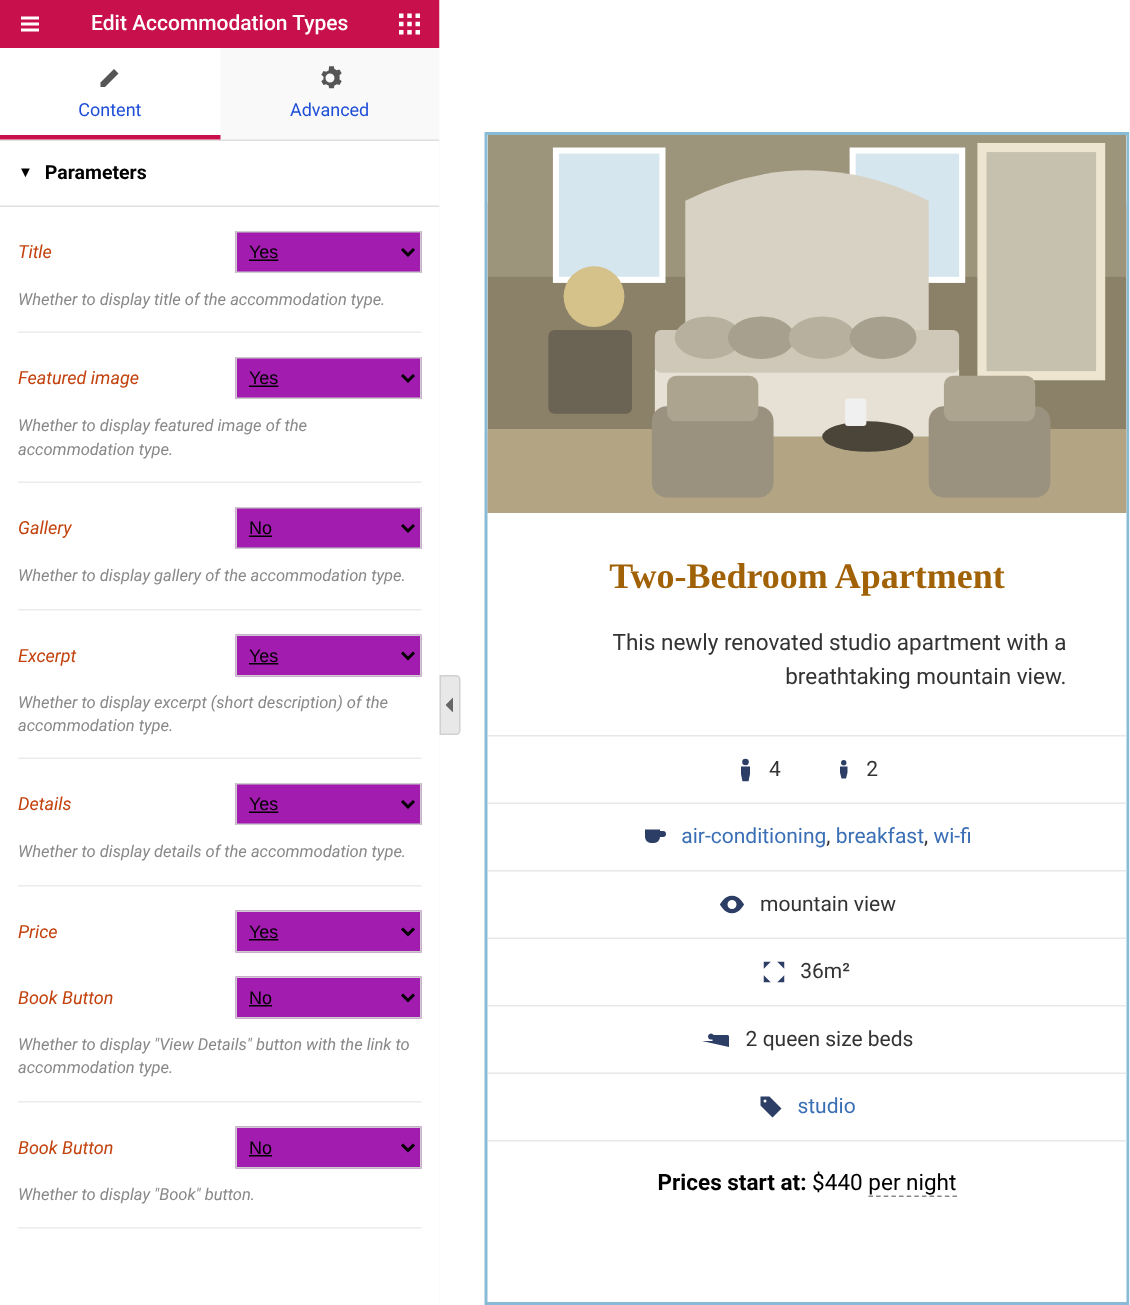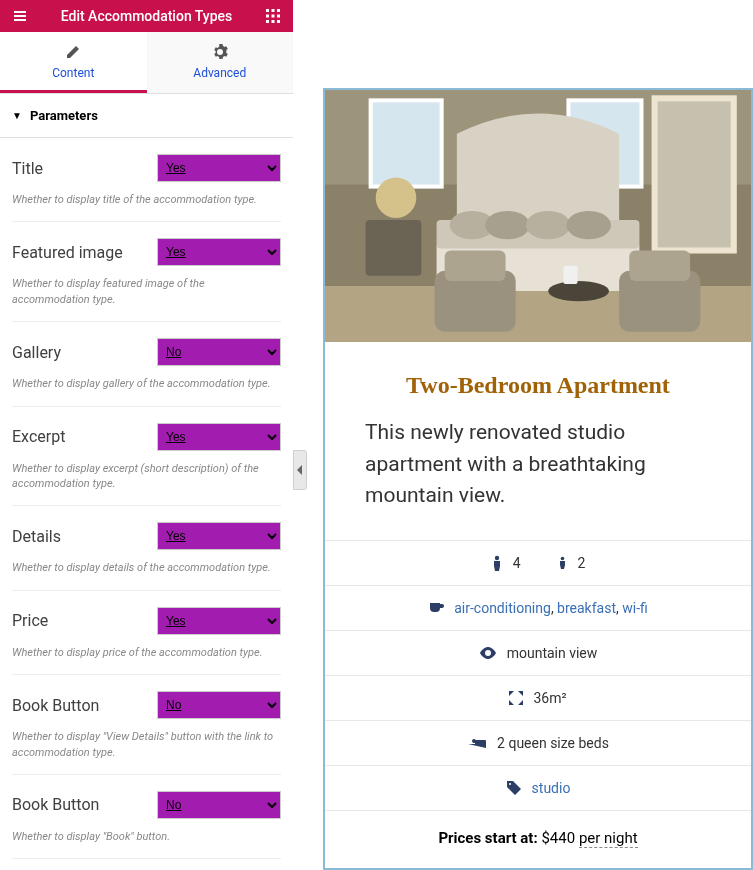--- a/index.html
+++ b/index.html
@@ -11,30 +11,30 @@
 .header .grid-btn { width: 24px; display: flex; align-items: center; justify-content: center; cursor: pointer; }
 .tabs { display: flex; border-bottom: 1px solid #e0e0e0; background: #f9f9f9; }
 .tab { flex: 1; text-align: center; padding: 12px 0 10px; font-size: 12px; color: #1d4ed8; cursor: pointer; display: flex; flex-direction: column; align-items: center; gap: 6px; }
 .tab.active { background: #fff; border-bottom: 3px solid #c8104d; }
 .tab .icon { font-size: 16px; color: #555; }
 .panel-header { padding: 14px 12px; font-size: 13px; font-weight: bold; display: flex; align-items: center; gap: 8px; border-bottom: 1px solid #e0e0e0; }
 .panel-header .caret { font-size: 10px; }
 .panel-body { overflow-y: auto; flex: 1; }
 .field-row { padding: 16px 12px 0; }
 .field-top { display: flex; align-items: center; justify-content: space-between; }
-.field-label { font-size: 16px; color: #404040; }
+.field-label { font-size: 12px; color: #c2410c; font-style: italic; }
 .field-select { width: 124px; height: 28px; font-size: 12px; padding: 2px 4px; border: 1px solid #ccc; background: #a21caf; text-decoration: underline; }
 .field-help { font-size: 11px; color: #888; font-style: italic; margin-top: 10px; line-height: 1.4; padding-bottom: 14px; border-bottom: 1px solid #ececec; }
 .collapse-handle { position: absolute; left: 293px; top: 450px; width: 14px; height: 40px; background: #e8e8e8; border: 1px solid #d0d0d0; display: flex; align-items: center; justify-content: center; font-size: 10px; color: #666; cursor: pointer; border-radius: 0 3px 3px 0; }
 .preview { flex: 1; padding: 0; background: #fff; display: flex; flex-direction: column; border: none; height: 100%; overflow: hidden; }
 .preview-inner { margin: 88px 0 0 30px; border: 2px solid #8abbd6; background: #fff; flex: 1; display: flex; flex-direction: column; overflow: hidden; }
 .hero-img { width: 100%; height: 252px; background: linear-gradient(180deg,#cfe3ef 0%,#cfe3ef 18%,#b0a07e 18%,#9c8d6e 100%); position: relative; overflow: hidden; }
 .hero-img svg { width: 100%; height: 100%; display: block; }
 .accom-title { text-align: center; font-size: 24px; font-weight: bold; color: #a16207; margin: 30px 20px 18px; font-family: Georgia, serif; }
-.accom-excerpt { text-align: left; font-size: 21px; color: #333; margin: 0 40px 28px; line-height: 1.5; }
+.accom-excerpt { text-align: right; font-size: 15px; color: #333; margin: 0 40px 28px; line-height: 1.5; }
 .detail-row { border-top: 1px solid #e8e8e8; padding: 14px 20px; text-align: center; font-size: 14px; color: #333; display: flex; align-items: center; justify-content: center; gap: 10px; }
 .detail-row .icon { color: #2c3e66; font-size: 14px; }
 .link { color: #3a6fb5; text-decoration: none; cursor: pointer; }
 .price-row { text-align: center; font-size: 15px; padding: 18px 20px 10px; border-top: 1px solid #e8e8e8; }
 .price-label { font-weight: bold; }
 .per { border-bottom: 1px dashed #888; }
 svg { display: block; }
 </style>
 </head>
 <body>
@@ -138,21 +138,20 @@
     <div class="field-help">Whether to display details of the accommodation type.</div>
       </div>
       <div class="field-row">
     <div class="field-top">
       <span class="field-label">Price</span>
       <select class="field-select">
         <option selected="">Yes</option>
         <option>No</option>
       </select>
     </div>
-    <div class="field-help">Whether to display price of the accommodation type.</div>
       </div>
       <div class="field-row">
     <div class="field-top">
       <span class="field-label">Book Button</span>
       <select class="field-select">
         <option>Yes</option>
         <option selected="">No</option>
       </select>
     </div>
     <div class="field-help">Whether to display "View Details" button with the link to accommodation type.</div>

